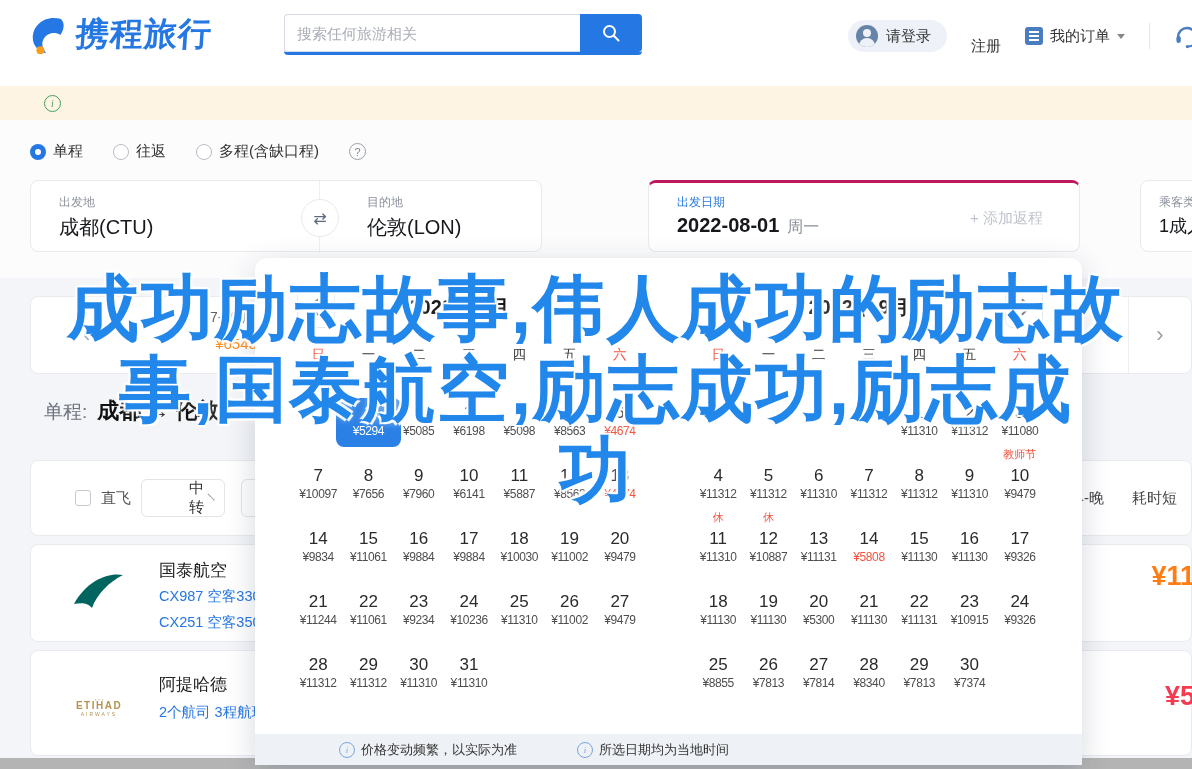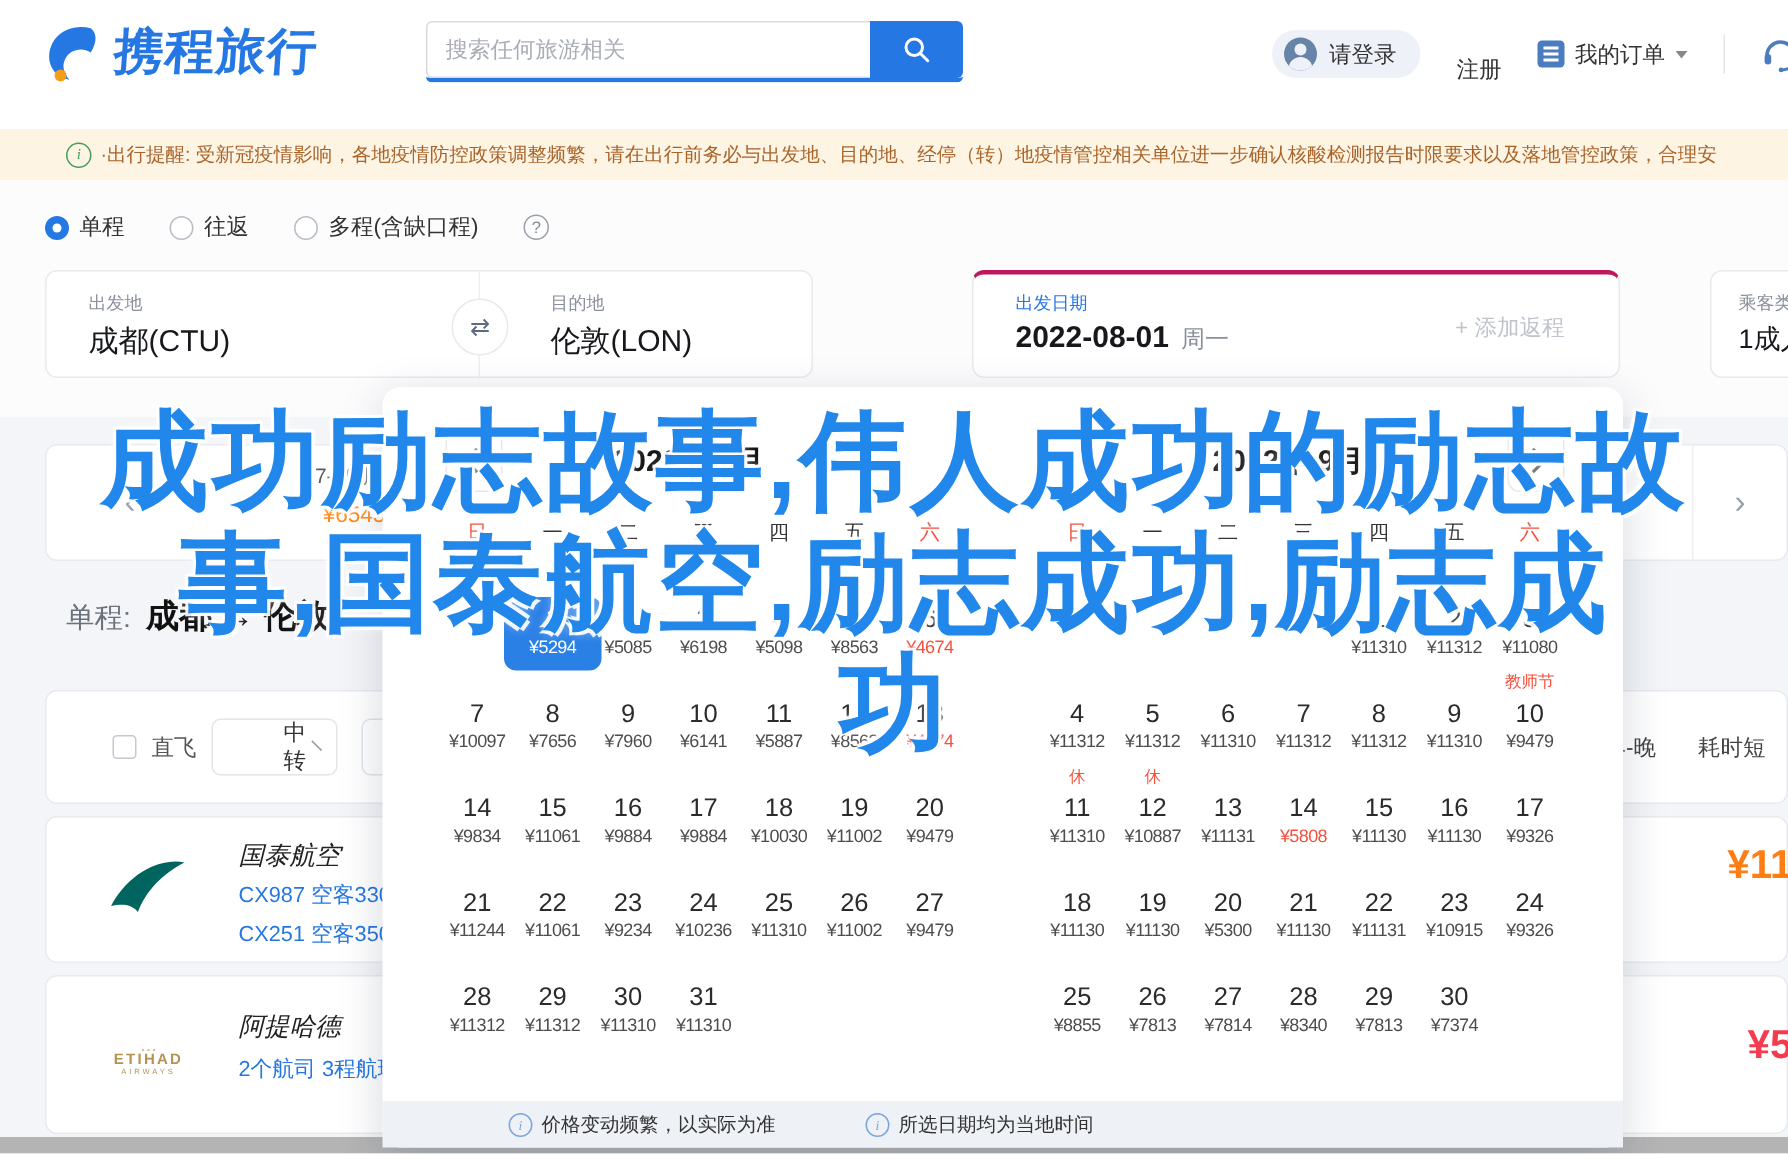--- a/index.html
+++ b/index.html
@@ -69,21 +69,21 @@
   .filtercard{left:30px;top:460px;width:1162px;height:76px;}
   .chk{position:absolute;left:44px;top:29px;width:16px;height:16px;border:1.5px solid #c4c8d0;border-radius:3px;background:#fff;box-sizing:border-box;cursor:pointer;}
   .chk-lb{position:absolute;left:70px;top:28px;font-size:15px;color:#555;}
   .pill{position:absolute;top:18px;height:38px;border:1px solid #e2e4e9;border-radius:6px;display:flex;align-items:center;gap:8px;padding:0 14px;font-size:15px;color:#333;background:#fff;cursor:pointer;box-sizing:border-box;}
   .pill .chev{width:8px;height:8px;border-left:1.6px solid #9aa0a9;border-bottom:1.6px solid #9aa0a9;transform:rotate(-45deg) translateY(-2px);}
   .sorts{position:absolute;right:14px;top:28px;display:flex;gap:28px;font-size:15px;color:#444;}
   .sorts span{cursor:pointer;}
   .flightcard1{left:30px;top:544px;width:1162px;height:98px;}
   .flightcard2{left:30px;top:650px;width:1162px;height:106px;}
   .fl-logo{position:absolute;left:28px;top:18px;width:80px;height:60px;display:flex;flex-direction:column;align-items:center;justify-content:center;}
-  .fl-name{position:absolute;left:128px;top:14px;font-size:17px;color:#222;font-style:italic;}
+  .fl-name{position:absolute;left:128px;top:14px;font-size:17px;color:#222;}
   .fl-line1{position:absolute;left:128px;top:42px;font-size:14.5px;color:#2577e3;}
   .fl-line2{position:absolute;left:128px;top:68px;font-size:14.5px;color:#2577e3;}
   .fl-price{position:absolute;right:-4px;top:16px;font-size:27px;font-weight:700;}
   .fl-price.orange{color:#ff7d13;}
   .fl-price.red{color:#f43b4f;}
   .eti-a{font-size:10px;font-weight:700;color:#b3934f;letter-spacing:1.5px;}
   .eti-b{font-size:5px;color:#b3934f;letter-spacing:2px;}
   .eti-c{font-size:6px;color:#b3934f;}
   .hscroll{position:absolute;left:0;top:758px;width:1192px;height:11px;background:#b4b4b4;}
 
@@ -163,21 +163,20 @@
         <rect x="2.4" y="13" width="4.4" height="7" rx="2.2" fill="#4a7dbf"></rect>
         <rect x="19.2" y="13" width="4.4" height="7" rx="2.2" fill="#4a7dbf"></rect>
         <path d="M21 20 q-2 3.4 -7 3.6" fill="none" stroke="#4a7dbf" stroke-width="2" stroke-linecap="round"></path>
         <circle cx="13.4" cy="23.6" r="1.6" fill="#4a7dbf"></circle>
       </svg>
     </div>
   </div>
 
   <div class="notice">
     <span class="notice-ico">i</span>
-    <span class="notice-txt">·出行提醒: 受新冠疫情影响，各地疫情防控政策调整频繁，请在出行前务必与出发地、目的地、经停（转）地疫情管控相关单位进一步确认核酸检测报告时限要求以及落地管控政策，合理安</span>
   </div>
 
   <div class="triprow">
     <span class="radio-item">
       <span class="radio on"></span>
       <span class="radio-lb">单程</span>
     </span>
     <span class="radio-item">
       <span class="radio off"></span>
       <span class="radio-lb">往返</span>

